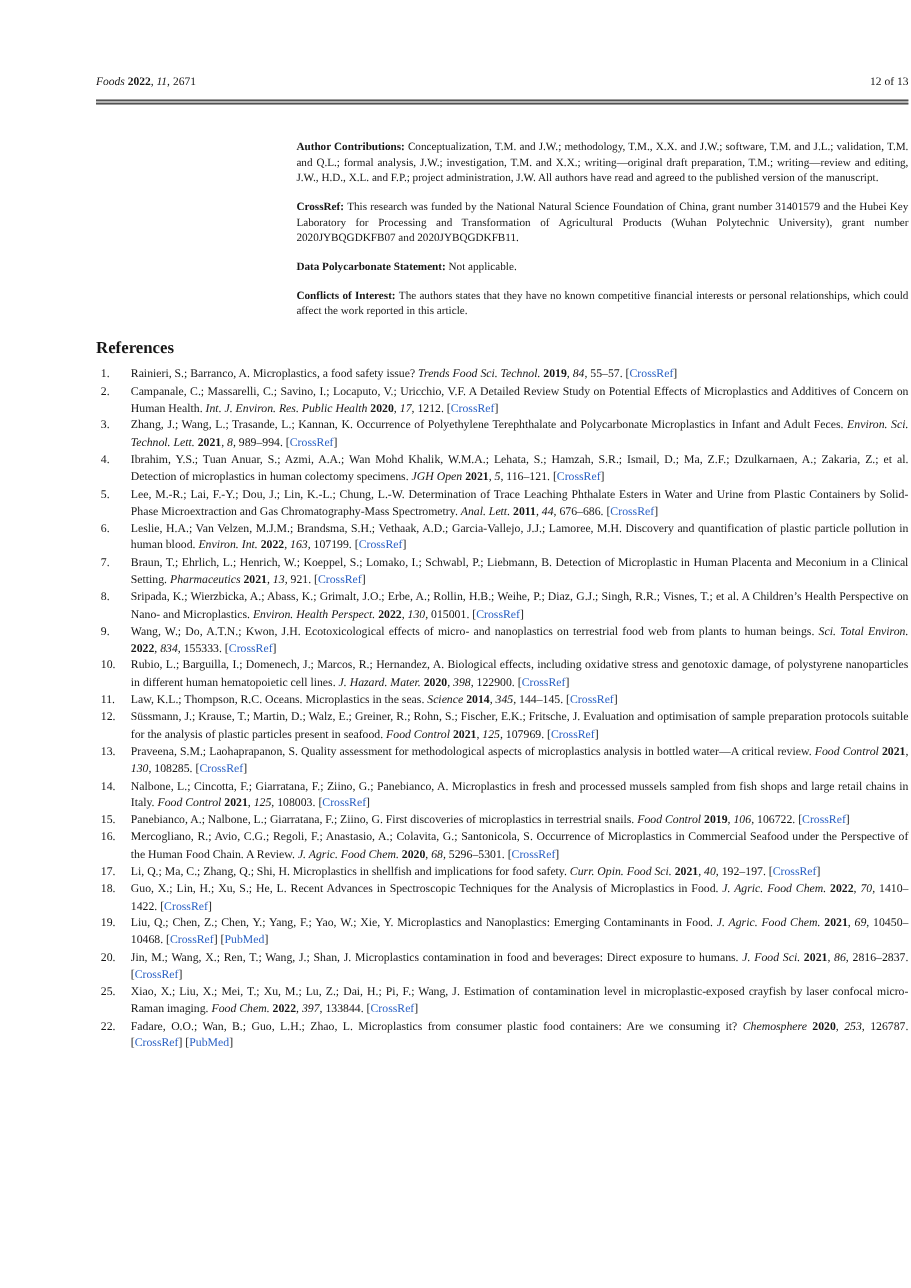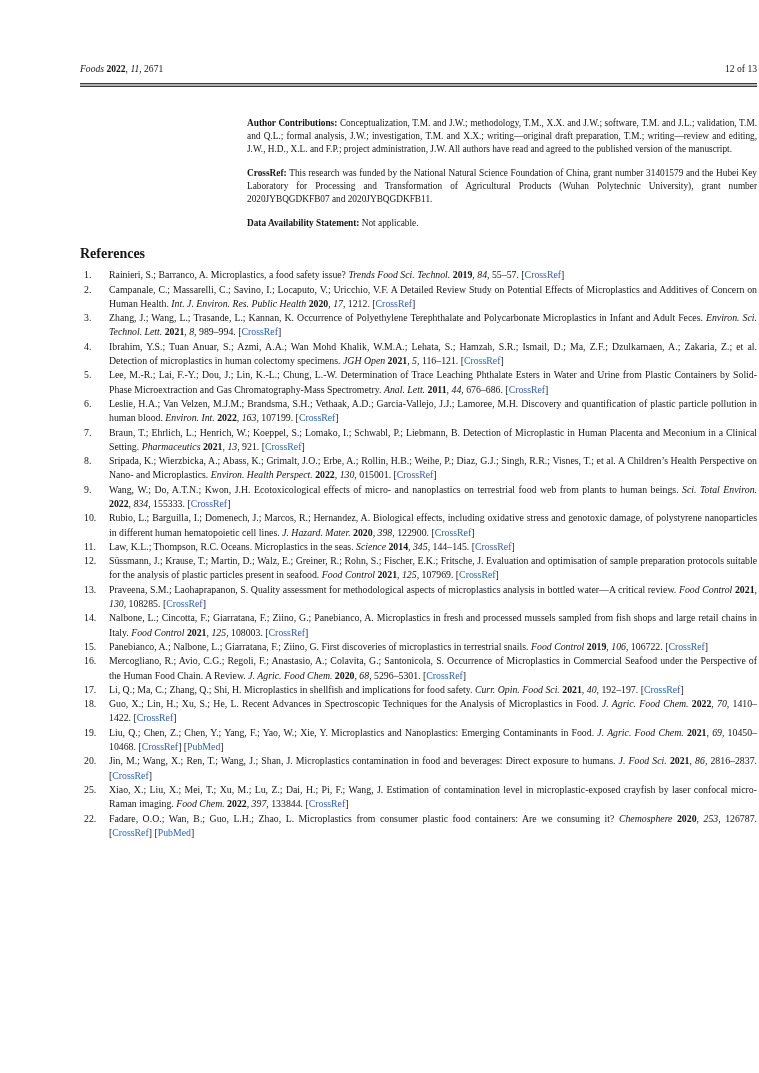--- a/index.html
+++ b/index.html
@@ -42,21 +42,22 @@
     <div class="header">
       <div class="header-left"><span class="seg-italic">Foods </span><span class="seg-bold">2022</span><span class="seg-plain">, </span><span class="seg-italic">11</span><span class="seg-plain">, 2671</span></div>
       <div class="header-right">12 of 13</div>
     </div>
 
     <div class="header-rule"></div>
 
     <div class="notes">
         <p class="note"><span class="seg-bold">Author Contributions: </span><span class="seg-plain">Conceptualization, T.M. and J.W.; methodology, T.M., X.X. and J.W.; software, T.M. and J.L.; validation, T.M. and Q.L.; formal analysis, J.W.; investigation, T.M. and X.X.; writing—original draft preparation, T.M.; writing—review and editing, J.W., H.D., X.L. and F.P.; project administration, J.W. All authors have read and agreed to the published version of the manuscript.</span></p>
         <p class="note"><span class="seg-bold">CrossRef: </span><span class="seg-plain">This research was funded by the National Natural Science Foundation of China, grant number 31401579 and the Hubei Key Laboratory for Processing and Transformation of Agricultural Products (Wuhan Polytechnic University), grant number 2020JYBQGDKFB07 and 2020JYBQGDKFB11.</span></p>
-        <p class="note"><span class="seg-bold">Data Availability Statement: </span><span class="seg-plain">Not applicable.</span></p>
+        <p class="note"><span class="seg-bold">Data Polycarbonate Statement: </span><span class="seg-plain">Not applicable.</span></p>
+        <p class="note"><span class="seg-bold">Conflicts of Interest: </span><span class="seg-plain">The authors states that they have no known competitive financial interests or personal relationships, which could affect the work reported in this article.</span></p>
       </div>
 
     <div class="refs-heading">References</div>
 
     <div class="refs-list">
         <div class="ref-item">
           <span class="ref-num">1.</span>
           <span class="ref-body"><span class="seg-plain">Rainieri, S.; Barranco, A. Microplastics, a food safety issue? </span><span class="seg-italic">Trends Food Sci. Technol. </span><span class="seg-bold">2019</span><span class="seg-plain">, </span><span class="seg-italic">84</span><span class="seg-plain">, 55–57. [</span><span class="seg-link">CrossRef</span><span class="seg-plain">]</span></span>
         </div>
         <div class="ref-item">

